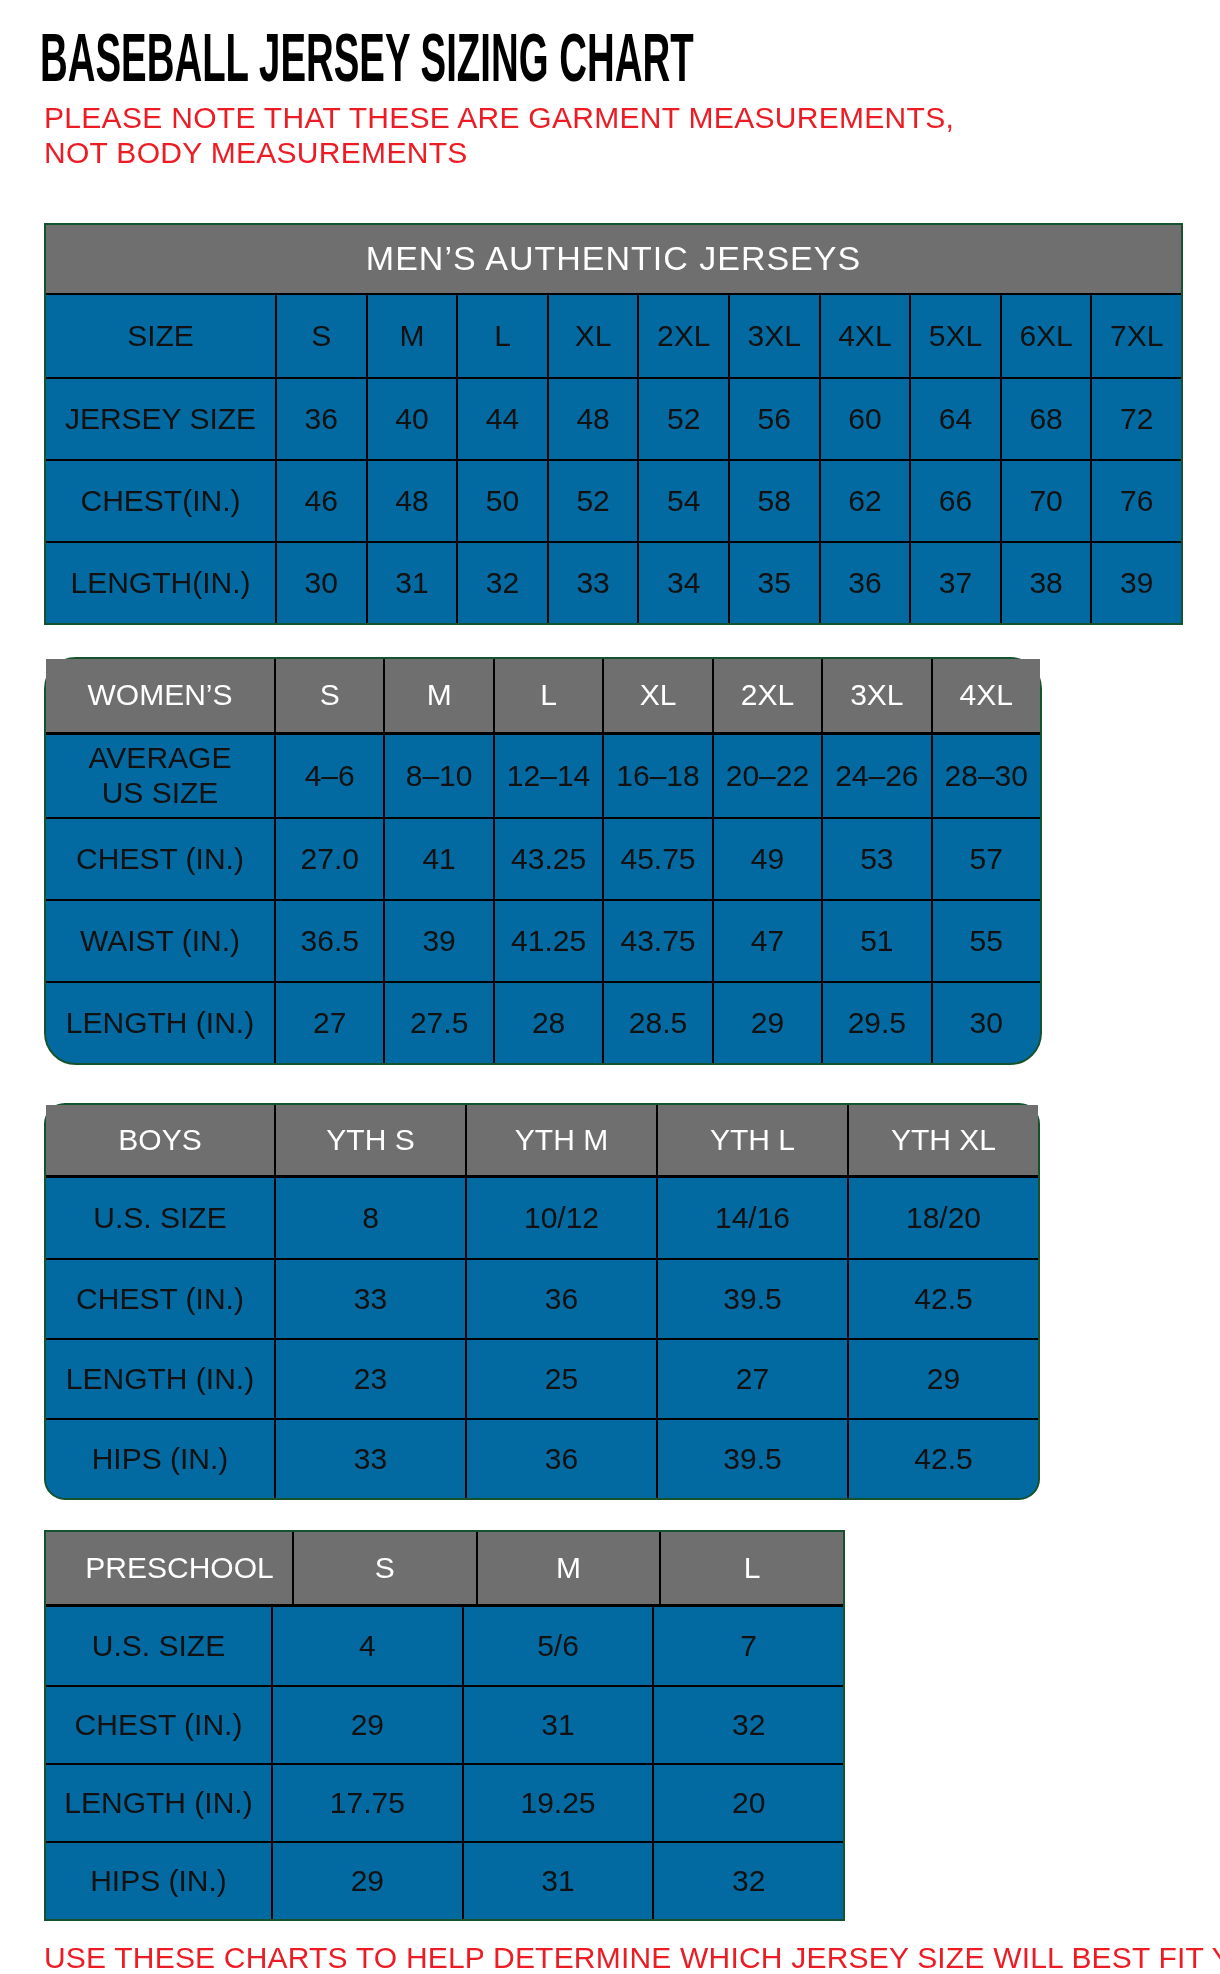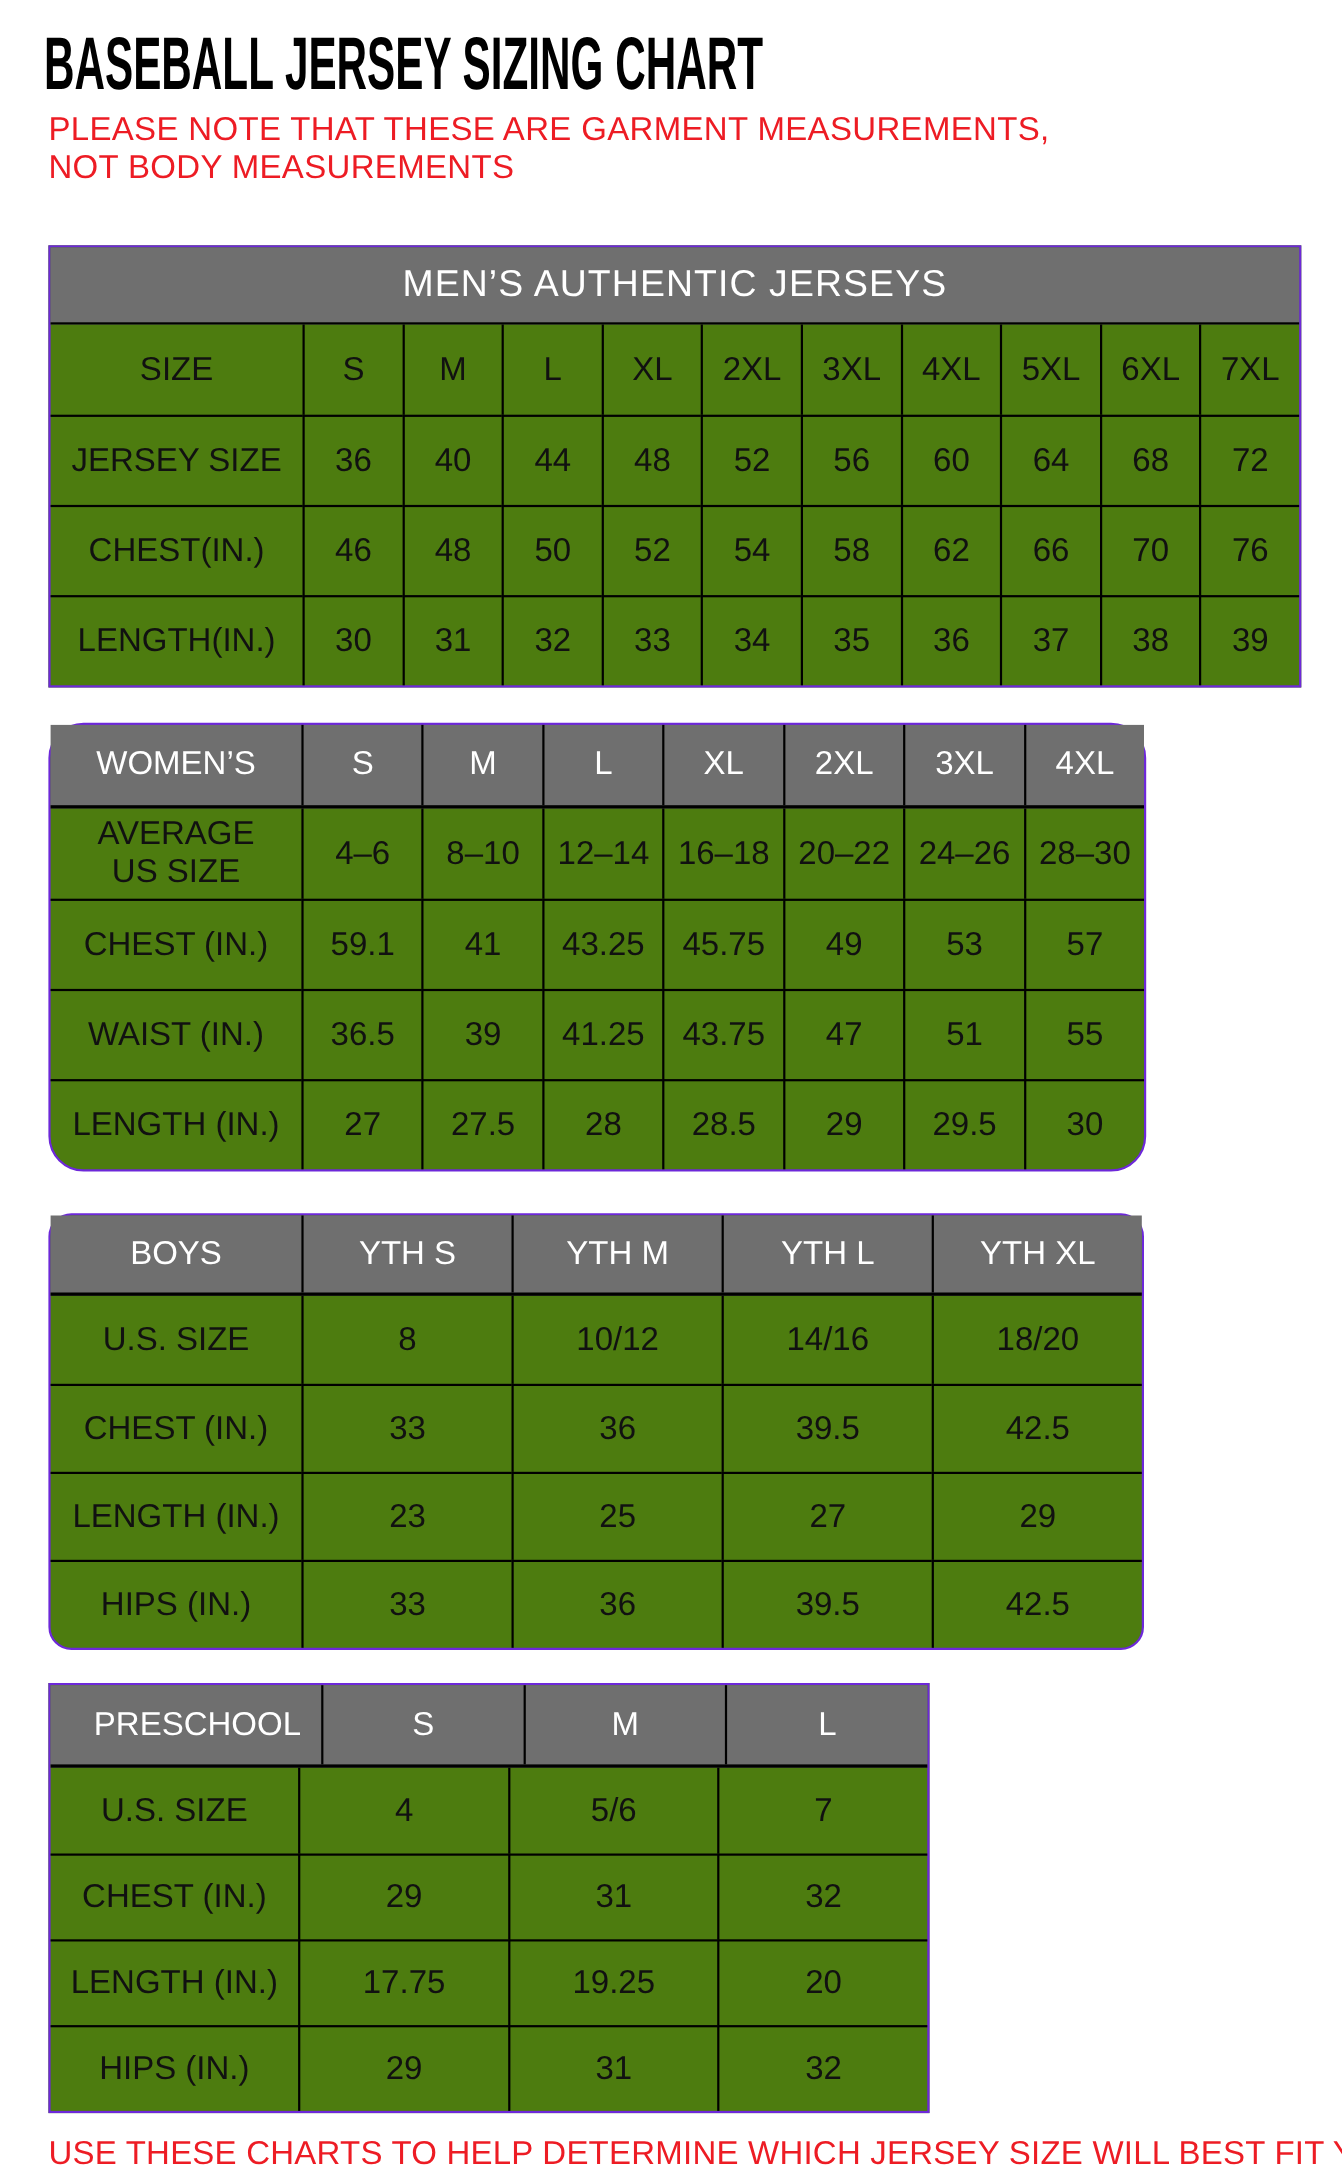--- a/index.html
+++ b/index.html
@@ -17,21 +17,21 @@
   .note{
     margin:10px 0 0 44px;width:935px;
     font-size:30px;line-height:1.18;letter-spacing:.3px;
     color:var(--red,#ed1c24);
   }
   .footer{
     margin:20px 0 0 44px;font-size:30px;letter-spacing:.2px;
     color:var(--red,#ed1c24);white-space:nowrap;
   }
   
-  .tbl{border:2px solid #6d28d9;box-sizing:border-box;margin-left:44px;background:#4d7c0f;}
+  .tbl{border:2px solid #14532d;box-sizing:border-box;margin-left:44px;background:#0369a1;}
   .t-m{width:1139px;margin-top:52px;}
   .t-w{width:998px;margin-top:32px;border-radius:32px;}
   .t-b{width:996px;margin-top:38px;border-radius:21px;}
   .t-p{width:801px;margin-top:30px;}
 
   .mband{
     height:68px;display:flex;align-items:center;justify-content:center;
     background:var(--gray,#6f6f6f);color:#fff;border-bottom:2px solid #000;
     font-size:34px;letter-spacing:1px;
   }
@@ -140,21 +140,21 @@
 US SIZE</div>
       <div class="c">4–6</div>
       <div class="c">8–10</div>
       <div class="c">12–14</div>
       <div class="c">16–18</div>
       <div class="c">20–22</div>
       <div class="c">24–26</div>
       <div class="c">28–30</div>
 
       <div class="c">CHEST (IN.)</div>
-      <div class="c">59.1</div>
+      <div class="c">27.0</div>
       <div class="c">41</div>
       <div class="c">43.25</div>
       <div class="c">45.75</div>
       <div class="c">49</div>
       <div class="c">53</div>
       <div class="c">57</div>
 
       <div class="c">WAIST (IN.)</div>
       <div class="c">36.5</div>
       <div class="c">39</div>

